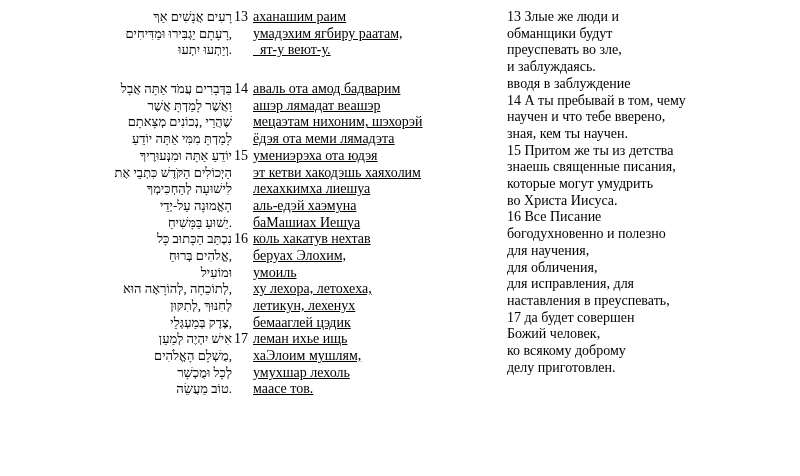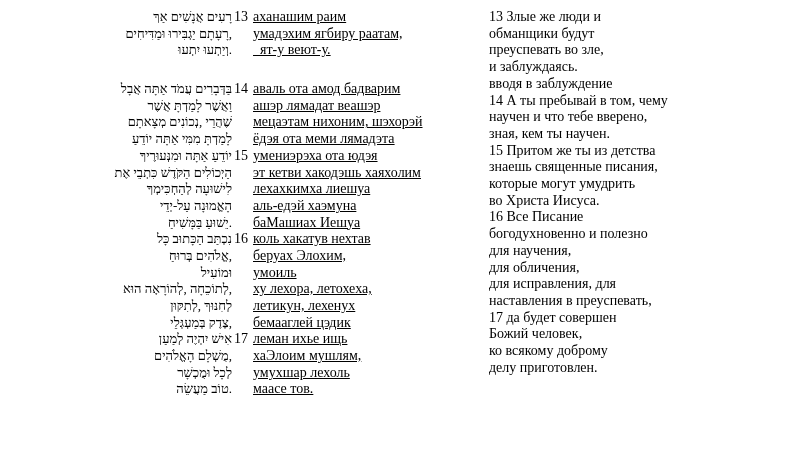--- a/index.html
+++ b/index.html
@@ -48,21 +48,21 @@
   }
   .cell-tr {
     flex: 1;
     text-align: left;
     font-size: 14px;
     white-space: pre-wrap;
     text-decoration: underline;
   }
   .russian-col {
     position: absolute;
-    left: 489px;
+    left: 507px;
     top: 9px;
     width: 287px;
   }
   .ru-line {
     line-height: 16.7px;
     font-size: 14px;
     white-space: pre-wrap;
   }
 </style>
 </head>

